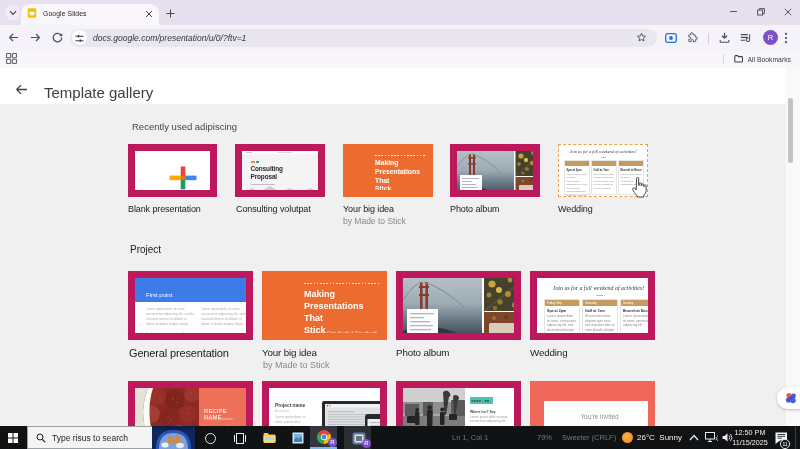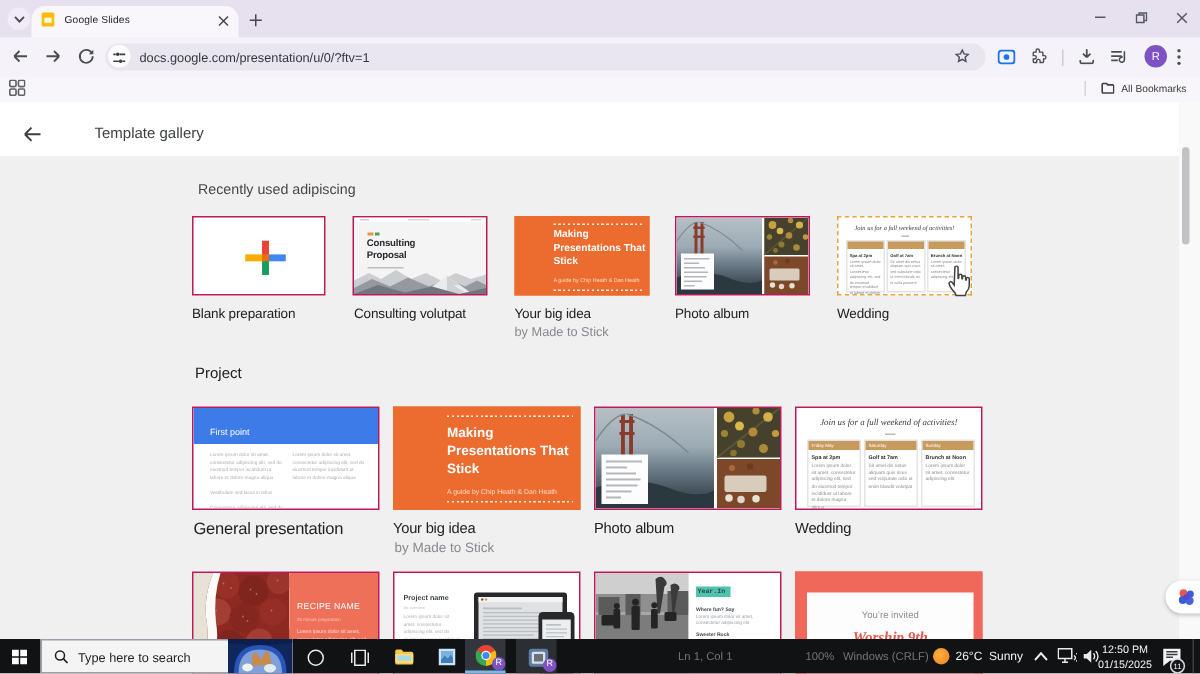--- a/index.html
+++ b/index.html
@@ -8,21 +8,21 @@
   .abs{position:absolute;}
   
   #tabstrip{left:0;top:0;width:800px;height:25px;background:#e7e1ef;}
   #tab{left:21px;top:4px;width:138px;height:21px;background:#f9f7fc;border-radius:9px 9px 0 0;}
   #toolbar{left:0;top:25px;width:800px;height:26px;background:#f5f2f9;}
   #bookbar{left:0;top:51px;width:800px;height:17px;background:#f9f6fb;}
   #omnibox{left:70px;top:29px;width:587px;height:18px;border-radius:9px;background:#e9e6ef;}
   
   #header{left:0;top:68px;width:800px;height:36px;background:#ffffff;}
   #content{left:0;top:104px;width:800px;height:322px;background:#f0f0f0;}
-  .card{position:absolute;background:#fff;border:1px solid #be185d;box-sizing:border-box;overflow:hidden;}
+  .card{position:absolute;background:#fff;border:7px solid #be185d;box-sizing:border-box;overflow:hidden;}
   .lbl{position:absolute;color:#202124;font-weight:500;}
   .sub{position:absolute;color:#848a90;}
   
   #taskbar{left:0;top:426px;width:800px;height:23px;background:#101214;}
 </style>
 </head>
 <body>
 
 <div class="abs" id="tabstrip"></div>
 <div class="abs" style="left:5px;top:5px;width:15px;height:15px;border-radius:50%;background:#f0ebf6;"></div>
@@ -63,21 +63,21 @@
   <path d="M9.2 3.4 A4.3 4.3 0 1 0 9.8 5.5" stroke="#4a4e53" stroke-width="1.2" fill="none"></path>
   <path d="M10.2 1.2 v3 h-3 z" fill="#4a4e53"></path>
 </svg>
 <div class="abs" id="omnibox"></div>
 <div class="abs" style="left:72px;top:30px;width:15px;height:15px;border-radius:50%;background:#fdfcfe;"></div>
 <svg class="abs" style="left:75px;top:33.5px;" width="9" height="9" viewBox="0 0 9 9">
   <path d="M0.5 2.2 h1.6 M4.8 2.2 h3.7 M0.5 6.8 h3.7 M6.6 6.8 h1.9" stroke="#3c4043" stroke-width="1.1"></path>
   <circle cx="3.5" cy="2.2" r="1.2" fill="#3c4043"></circle>
   <circle cx="5.4" cy="6.8" r="1.2" fill="#3c4043"></circle>
 </svg>
-<div class="abs" style="left:93px;top:33px;font-size:8.5px;color:#33373b;">docs.google.com/presentation/u/0/?ftv=1</div>
+<div class="abs" style="left:93px;top:33px;font-size:8.5px;color:#33373b;font-style:italic;">docs.google.com/presentation/u/0/?ftv=1</div>
 <svg class="abs" style="left:636px;top:32px;" width="11" height="11" viewBox="0 0 24 24">
   <path d="M12 3 l2.6 5.6 6.1 .7 -4.5 4.1 1.2 6 -5.4 -3 -5.4 3 1.2 -6 -4.5 -4.1 6.1 -.7 z" fill="none" stroke="#4a4e53" stroke-width="2"></path>
 </svg>
 
 <svg class="abs" style="left:665px;top:32.5px;" width="12" height="10" viewBox="0 0 12 10">
   <rect x="0.7" y="0.7" width="10.6" height="8.6" rx="2" fill="none" stroke="#1a73e8" stroke-width="1.3"></rect>
   <circle cx="6" cy="5" r="1.9" fill="#1a73e8"></circle>
 </svg>
 
 <svg class="abs" style="left:687px;top:31.5px;" width="11" height="11" viewBox="0 0 24 24">
@@ -111,21 +111,21 @@
 <div class="abs" style="left:723px;top:53.5px;width:1px;height:10px;background:#d8d2e0;"></div>
 <svg class="abs" style="left:734px;top:55px;" width="9" height="8" viewBox="0 0 9 8">
   <path d="M0.8 1.3 a0.7 0.7 0 0 1 0.7-0.7 h2.1 l0.9 1 h3.3 a0.7 0.7 0 0 1 0.7 0.7 v4 a0.7 0.7 0 0 1 -0.7 0.7 h-6.3 a0.7 0.7 0 0 1 -0.7-0.7 z" fill="none" stroke="#3c4043" stroke-width="1.05"></path>
 </svg>
 <div class="abs" style="left:747.5px;top:55.5px;font-size:6.8px;color:#3c4043;">All Bookmarks</div>
 
 <div class="abs" id="header"></div>
 <svg class="abs" style="left:15px;top:83px;" width="13" height="13" viewBox="0 0 13 13">
   <path d="M12 6.5 H1.6 M1.6 6.5 L6 2.1 M1.6 6.5 L6 10.9" stroke="#3c4043" stroke-width="1.3" fill="none"></path>
 </svg>
-<div class="abs" style="left:63px;top:83.5px;font-size:10px;color:#3c4043;">Template gallery</div>
+<div class="abs" style="left:44px;top:83.5px;font-size:15px;color:#3c4043;">Template gallery</div>
 
 <div class="abs" id="content"></div>
 <div class="abs" style="left:132px;top:121px;font-size:9.5px;color:#444746;">Recently used adipiscing</div>
 
 <div class="card" style="left:128px;top:144px;width:89px;height:53px;">
   <svg width="87" height="51" viewBox="0 0 87 51">
     <rect x="45.7" y="15.5" width="4.6" height="11.4" fill="#e94335"></rect>
     <rect x="50.1" y="24.6" width="11.4" height="4.6" fill="#4285f4"></rect>
     <rect x="45.7" y="26.9" width="4.6" height="11.4" fill="#169c5c"></rect>
     <rect x="34.5" y="24.6" width="11.4" height="4.6" fill="#f9ab00"></rect>
@@ -228,21 +228,21 @@
   <div class="wcol" style="position:absolute;left:59px;top:15px;width:24px;height:33px;border:0.5px solid #e4e4e4;">
     <div style="height:4.5px;background:#c79a5d;"></div>
     <div style="margin:2px 1.5px 0;font-size:2.8px;font-weight:700;color:#333;">Brunch at Noon</div>
     <div style="margin:1px 1.5px 0;font-size:2.5px;line-height:1.4;color:#8b8b8b;">Lorem ipsum dolor sit amet, consectetur adipiscing elit</div>
   </div>
 </div>
 
 <svg class="abs" style="left:632px;top:177px;" width="16" height="21" viewBox="0 0 16 21">
   <path d="M4.6 1.2 c0-1.1 2.1-1.1 2.1 0 v7.2 c0 .35 .45 .35 .45 0 V6.6 c0-1.05 2.1-1.05 2.1 0 v2.1 c0 .35 .45 .35 .45 0 V7.6 c0-1.05 2.05-1.05 2.05 0 v1.9 c0 .35 .45 .35 .45 0 V8.7 c0-1 1.95-1 1.95 0 v5 c0 2.1-1 3.1-2 4.1 l-.5 2.2 h-6.3 l-.5-1.6 c-2.1-2.1-3.6-4.2-4.1-6.2 c-.3-1.3 1.3-1.9 2.1-.85 l1.3 1.7 z" fill="#fff" stroke="#424242" stroke-width="1"></path>
 </svg>
-<div class="lbl" style="left:128px;top:204px;font-size:9px;letter-spacing:-0.1px;">Blank preparation</div>
+<div class="lbl" style="left:128px;top:204px;font-size:9px;letter-spacing:-0.1px;">Blank presentation</div>
 <div class="lbl" style="left:236px;top:204px;font-size:9px;letter-spacing:-0.1px;">Consulting volutpat</div>
 <div class="lbl" style="left:343px;top:204px;font-size:9px;letter-spacing:-0.1px;">Your big idea</div>
 <div class="sub" style="left:343px;top:216px;font-size:8.5px;">by Made to Stick</div>
 <div class="lbl" style="left:450px;top:204px;font-size:9px;letter-spacing:-0.1px;">Photo album</div>
 <div class="lbl" style="left:558px;top:204px;font-size:9px;letter-spacing:-0.1px;">Wedding</div>
 
 <div class="abs" style="left:130px;top:244px;font-size:10px;color:#202124;">Project</div>
 
 <div class="card" style="left:128px;top:271px;width:125px;height:69px;">
   <div style="height:24px;background:#3d7be9;"></div>
@@ -477,21 +477,21 @@
     <rect x="5.5" y="0" width="4.5" height="4.5" fill="#fff"></rect>
   <rect x="0" y="5.5" width="4.5" height="4.5" fill="#fff"></rect>
     <rect x="5.5" y="5.5" width="4.5" height="4.5" fill="#fff"></rect>
 </svg>
 
 <div class="abs" style="left:27px;top:426px;width:168px;height:23px;background:#f4f4f4;border:1px solid #9aa0a6;box-sizing:border-box;"></div>
 <svg class="abs" style="left:36px;top:432.5px;" width="10" height="10" viewBox="0 0 10 10">
   <circle cx="4" cy="4" r="3" fill="none" stroke="#1f1f1f" stroke-width="1"></circle>
   <path d="M6.3 6.3 L9 9" stroke="#1f1f1f" stroke-width="1.1"></path>
 </svg>
-<div class="abs" style="left:52px;top:432.5px;font-size:8.5px;color:#1f1f1f;">Type here to search</div>
+<div class="abs" style="left:52px;top:432.5px;font-size:8.5px;color:#1f1f1f;">Type risus to search</div>
 
 <svg class="abs" style="left:152px;top:426px;" width="43" height="23" viewBox="0 0 43 23">
   <rect width="43" height="23" fill="#10275e"></rect>
   <path d="M4 23 Q4 4 21.5 4 Q39 4 39 23 Z" fill="#2a55b8"></path>
   <path d="M7 23 Q7 7 21.5 7 Q36 7 36 23 Z" fill="#7fa0d8"></path>
   <path d="M16 12 q2-5 4.5-1 l1.5 3 2.5-5 q2-2.5 3 1 l1.5 7 -13 1 z" fill="#c98a4b"></path>
   <ellipse cx="13" cy="19" rx="3.6" ry="2.6" fill="#eef2f7"></ellipse>
   <ellipse cx="28" cy="19.5" rx="4" ry="2.8" fill="#e4eaf2"></ellipse>
   <path d="M0 0 h43 v2.5 q-21.5 3 -43 0 z" fill="#0c1e4d"></path>
 </svg>
@@ -528,43 +528,43 @@
 
 <div class="abs" style="left:344px;top:426px;width:27px;height:23px;background:#2b2f34;"></div>
 <svg class="abs" style="left:352px;top:431.5px;" width="14" height="13" viewBox="0 0 14 13">
   <rect x="0.5" y="0.5" width="13" height="12" rx="2" fill="#5f7c9e"></rect>
   <rect x="2.5" y="2.5" width="9" height="8" rx="1" fill="#d7e2ee"></rect>
   <rect x="4" y="4" width="6" height="5" fill="#4d6necc" opacity="0.5"></rect>
 </svg>
 <div class="abs" style="left:362px;top:438.5px;width:9px;height:9px;border-radius:50%;background:#7c52c4;color:#fff;font-size:6px;text-align:center;line-height:9px;">R</div>
 
 <div class="abs" style="left:452px;top:433px;font-size:7.5px;color:#73767b;">Ln 1, Col 1</div>
-<div class="abs" style="left:537px;top:433px;font-size:7.5px;color:#73767b;">100%</div>
-<div class="abs" style="left:562px;top:433px;font-size:7.5px;color:#73767b;">Windows (CRLF)</div>
+<div class="abs" style="left:537px;top:433px;font-size:7.5px;color:#73767b;">79%</div>
+<div class="abs" style="left:562px;top:433px;font-size:7.5px;color:#73767b;">Sweeter (CRLF)</div>
 
 <div class="abs" style="left:621.5px;top:432px;width:11px;height:11px;border-radius:50%;background:radial-gradient(circle at 40% 40%,#ffb23e,#f07c1f);"></div>
 <div class="abs" style="left:637px;top:432.5px;font-size:8px;color:#f2f2f2;">26°C&nbsp;&nbsp;Sunny</div>
 
 <svg class="abs" style="left:689px;top:434px;" width="10" height="7" viewBox="0 0 10 7">
   <path d="M1 6 L5 1.5 L9 6" stroke="#e8eaed" stroke-width="1.3" fill="none"></path>
 </svg>
 
 <svg class="abs" style="left:705px;top:432px;" width="13" height="11" viewBox="0 0 13 11">
   <rect x="0.5" y="0.5" width="9" height="6.5" fill="none" stroke="#e8eaed" stroke-width="1"></rect>
   <path d="M3 9.5 h4 M5 7 v2.5" stroke="#e8eaed" stroke-width="1"></path>
   <path d="M11 5 q2 1.5 0 3 M12.5 3.5 q3 2.5 0 5.5" stroke="#e8eaed" stroke-width="0.9" fill="none"></path>
 </svg>
 
 <svg class="abs" style="left:722px;top:432px;" width="11" height="11" viewBox="0 0 11 11">
   <path d="M0.5 4 h2 l3-2.8 v8.6 l-3-2.8 h-2 z" fill="#e8eaed"></path>
   <path d="M7 3.5 q1.5 2 0 4 M8.5 2 q3 3.5 0 7" stroke="#e8eaed" stroke-width="0.9" fill="none"></path>
 </svg>
 
 <div class="abs" style="left:733px;top:427.5px;width:34px;text-align:center;font-size:7.2px;color:#f2f2f2;">12:50 PM</div>
-<div class="abs" style="left:731px;top:437.5px;width:38px;text-align:center;font-size:7.2px;color:#f2f2f2;">01/15/2025</div>
+<div class="abs" style="left:731px;top:437.5px;width:38px;text-align:center;font-size:7.2px;color:#f2f2f2;">11/15/2025</div>
 
 <svg class="abs" style="left:775px;top:431.5px;" width="16" height="17" viewBox="0 0 16 17">
   <path d="M0.5 0.5 h11.5 v8 h-7 l-4.5 3.5 z" fill="#f2f3f5"></path>
   <path d="M2.5 2.5 h7.5 M2.5 4.3 h7.5 M2.5 6.1 h4.5" stroke="#3a3f46" stroke-width="1"></path>
   <circle cx="10" cy="12" r="4.6" fill="#14171c" stroke="#d8dade" stroke-width="1"></circle>
   <text x="10" y="14" font-size="5" fill="#fff" text-anchor="middle" font-family="Liberation Sans">11</text>
 </svg>
 <div class="abs" style="left:794.5px;top:426px;width:1px;height:23px;background:#3a3d44;"></div>
 
 </body></html>

